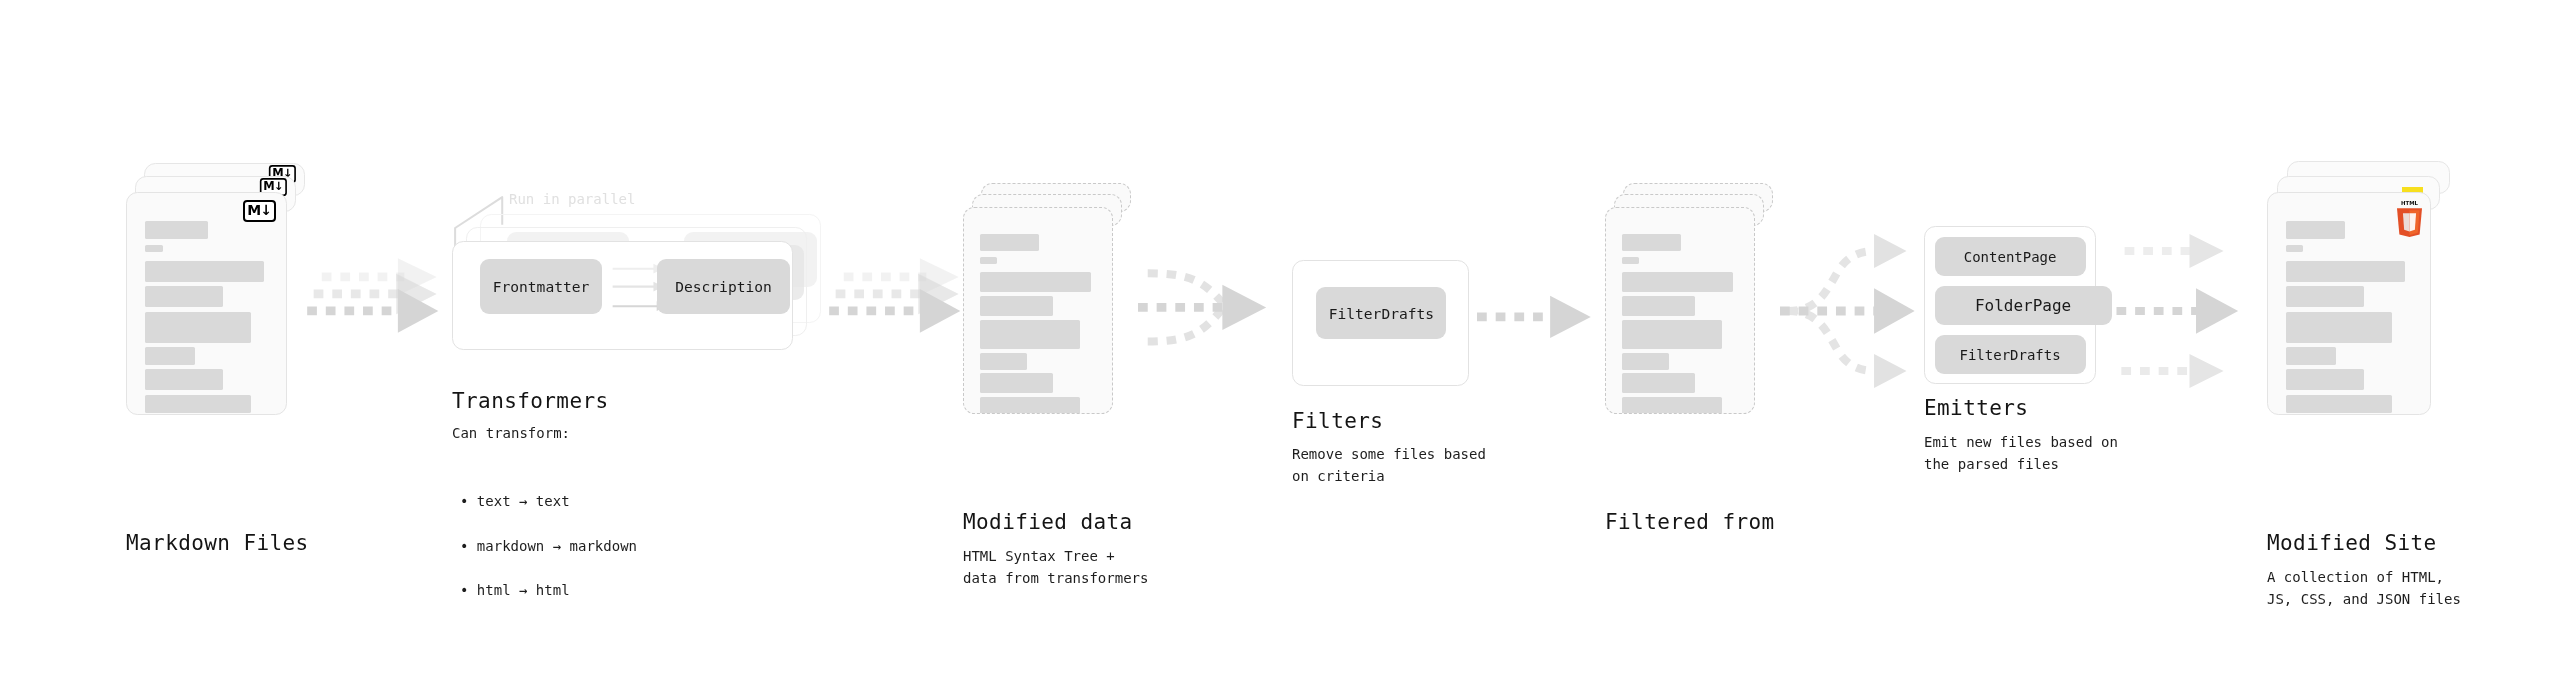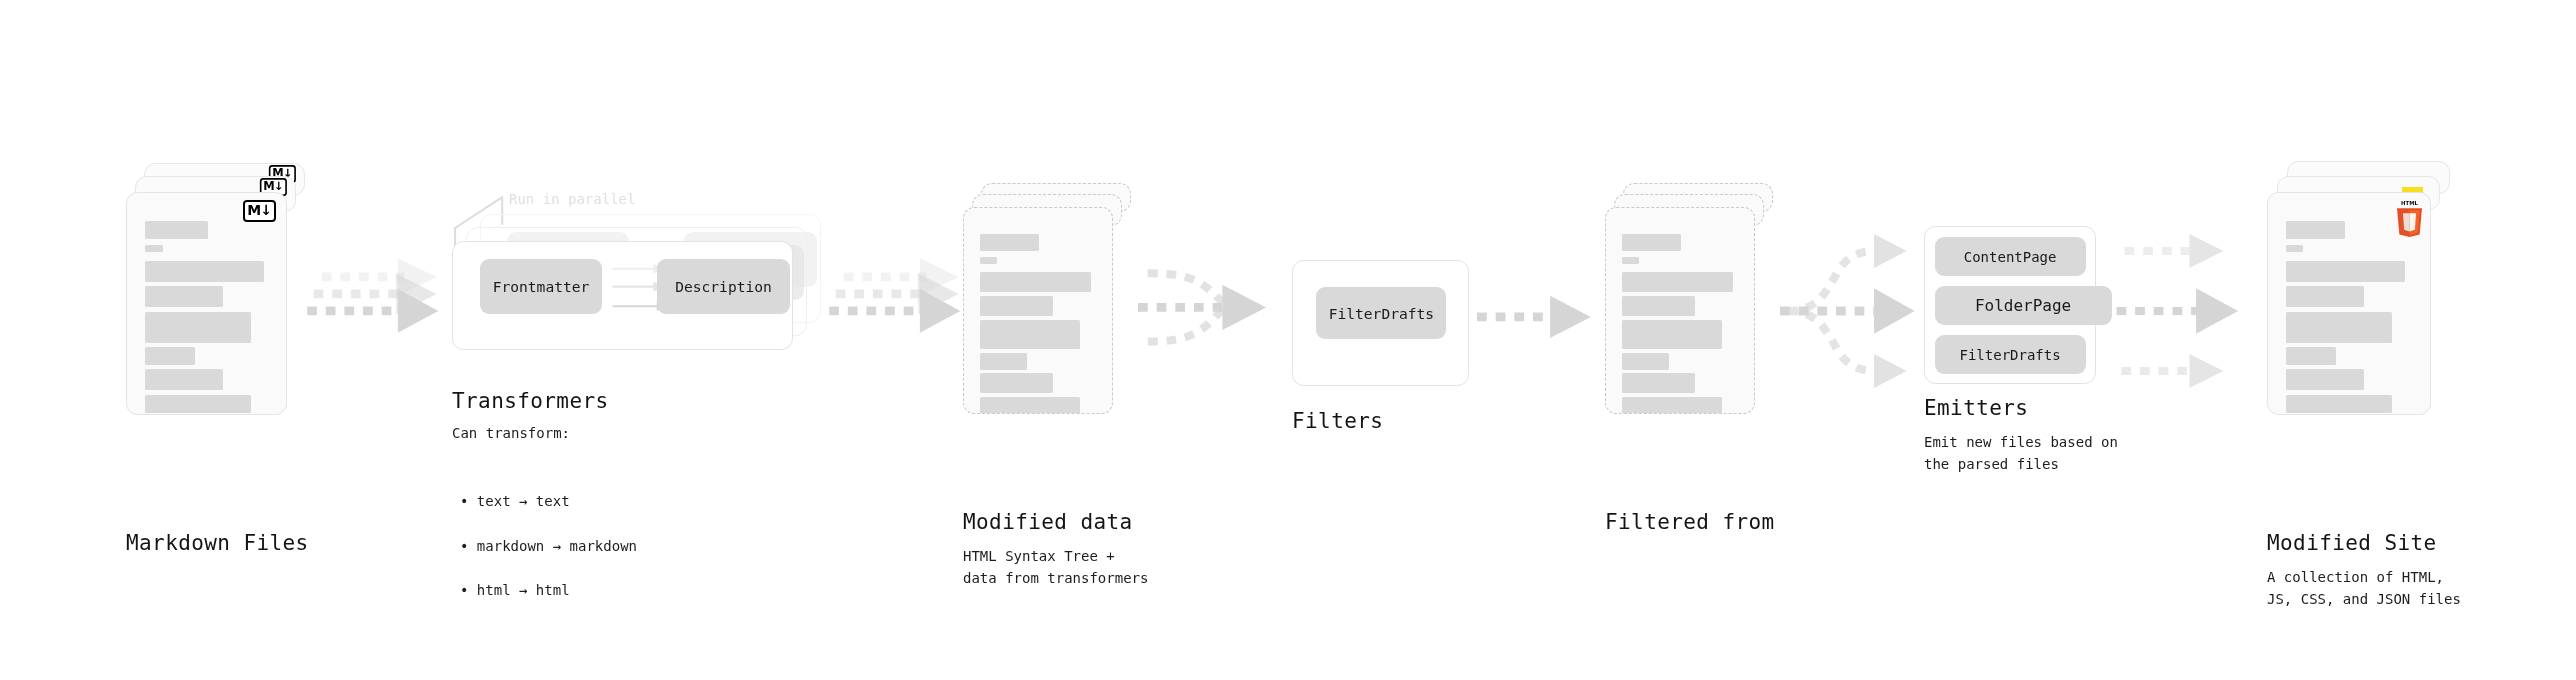--- a/index.html
+++ b/index.html
@@ -196,20 +196,22 @@
     </g>
     <line x1="0" y1="58" x2="112" y2="58" stroke="#d5d5d5" stroke-width="11" stroke-dasharray="12 11"></line>
     <polygon points="104,30 158,58 104,86" fill="#d5d5d5"></polygon>
   </svg>
 
   <div class="node" style="left:1292px; top:260px;">
     <div class="pbox" style="left:0; top:0; width:177px; height:126px;"></div>
     <div class="pill" style="left:24.4px; top:27px; width:130px; height:52px;">FilterDrafts</div>
   </div>
   <div class="cap-title" style="left:1292px; top:409px;">Filters</div>
+  <div class="cap-sub" style="left:1292px; top:444px;">Remove some files based
+on criteria</div>
 
   <svg class="node" style="left:1477px; top:294px;" width="130" height="49" viewBox="0 0 160 60">
     <line x1="0" y1="28" x2="96" y2="28" stroke="#d5d5d5" stroke-width="11" stroke-dasharray="12 11"></line>
     <polygon points="90,2 140,28 90,54" fill="#d5d5d5"></polygon>
   </svg>
 
   <div class="node" style="left:1605px; top:183px;">
     <div class="docstack doc-dashed" style="width:171px;height:232px;">
       <div class="doc-back" style="left:18px; top:0px; width:150px; height:29px;"></div>
       <div class="doc-back" style="left:9px; top:10.6px; width:150px; height:32.5px;"></div>

